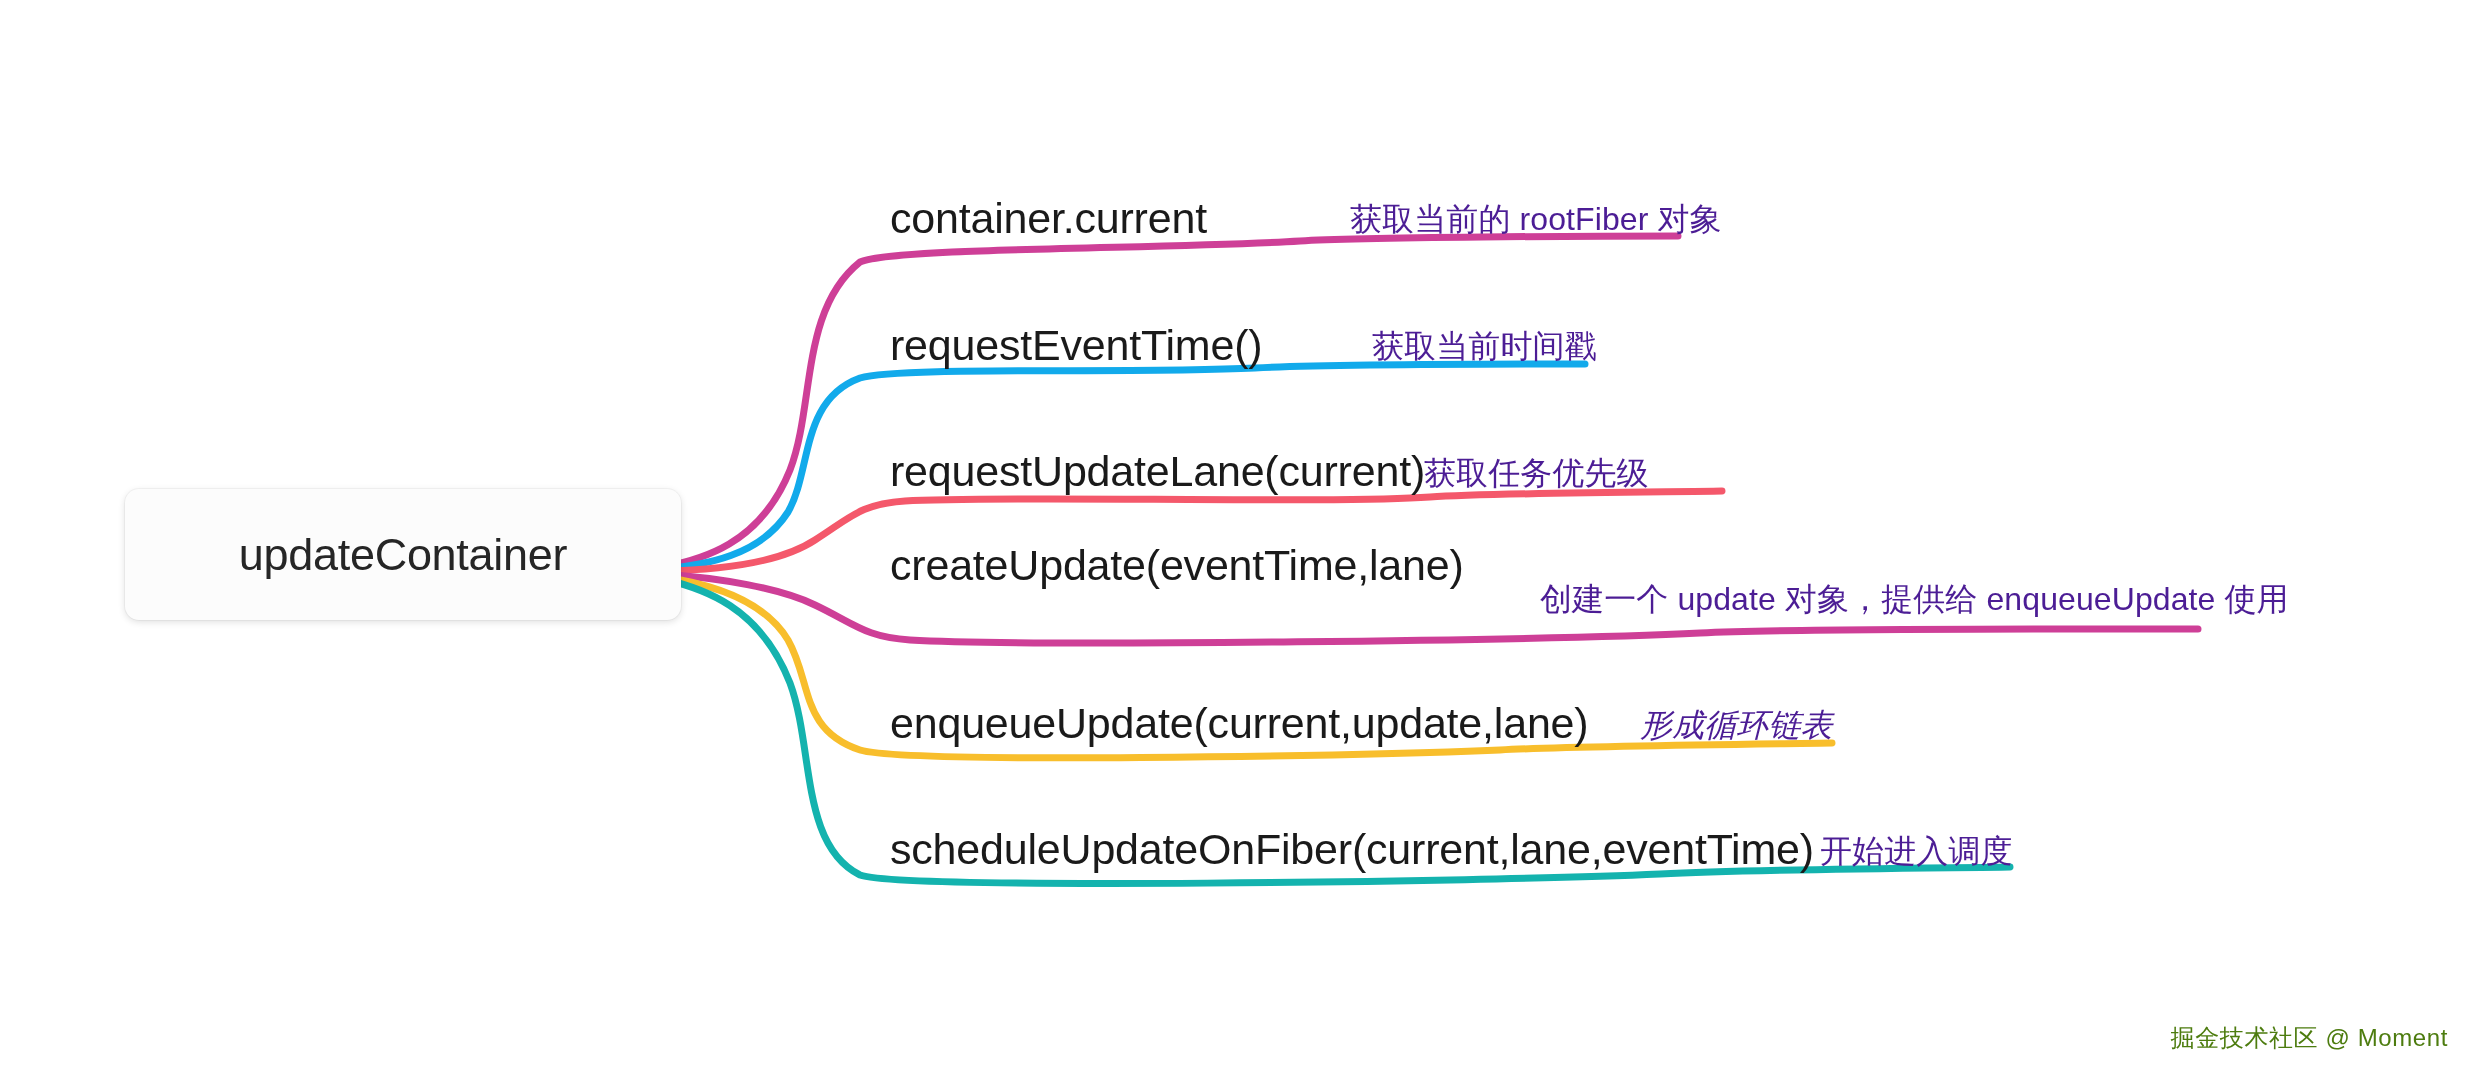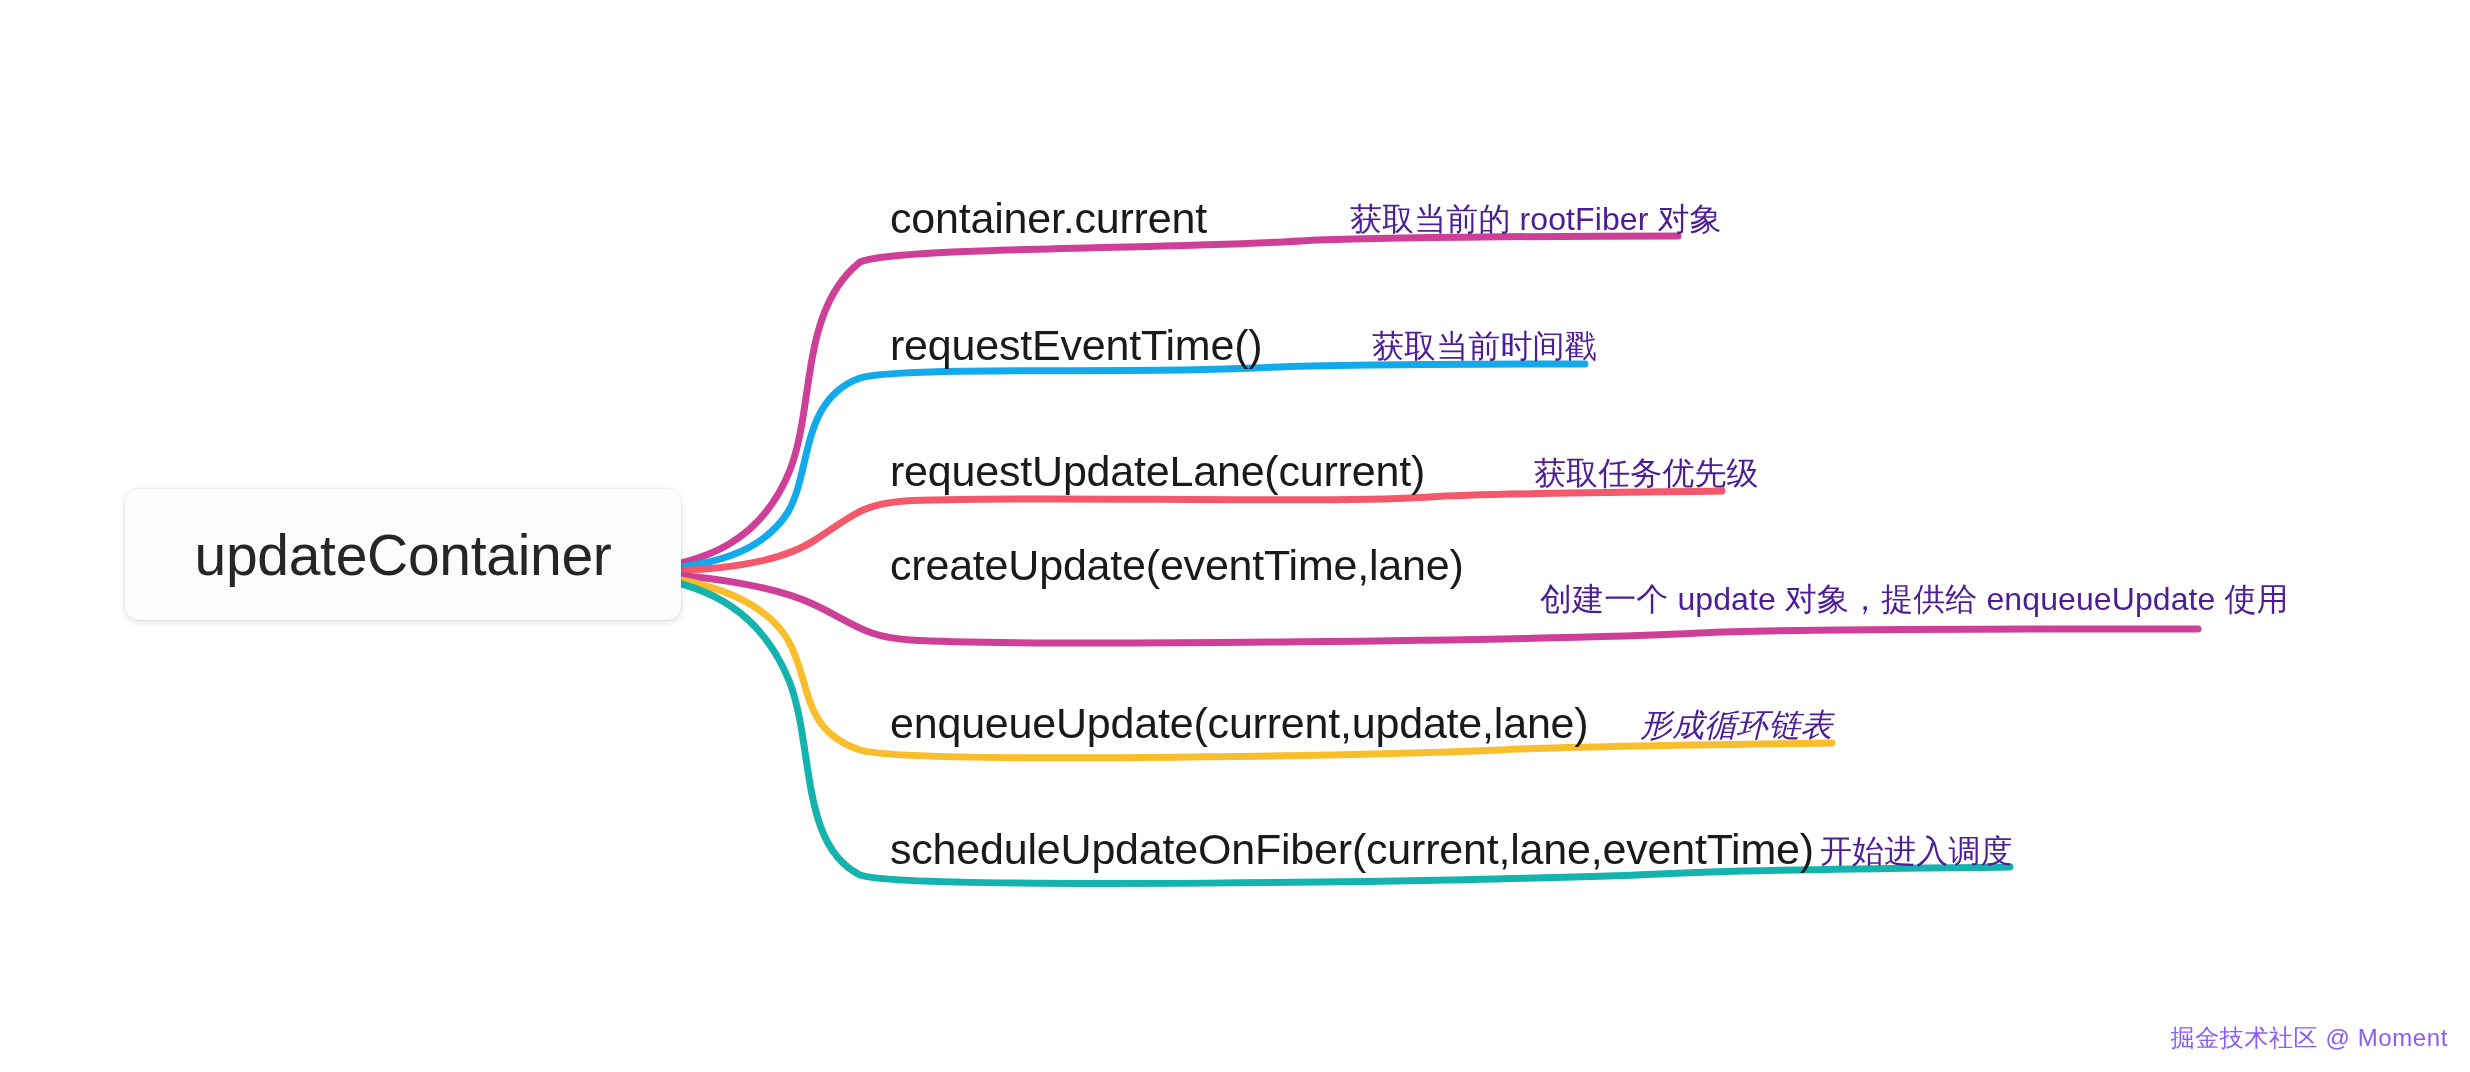--- a/index.html
+++ b/index.html
@@ -34,21 +34,21 @@
     height: 131px;
     background: #fcfcfc;
     border-radius: 14px;
     box-shadow: 0 2px 7px rgba(0,0,0,0.13), 0 0 0 1px rgba(0,0,0,0.035);
     display: flex;
     align-items: center;
     justify-content: center;
     z-index: 3;
   }
   #root-label {
-    font-size: 57px;
+    font-size: 45px;
     font-weight: 400;
     color: #262626;
     letter-spacing: -0.3px;
     white-space: nowrap;
   }
   
   .branch {
     position: absolute;
     z-index: 2;
     white-space: nowrap;
@@ -70,21 +70,21 @@
     letter-spacing: 0.1px;
     white-space: nowrap;
     line-height: 1;
   }
   
   #watermark {
     position: absolute;
     right: 22px;
     bottom: 18px;
     font-size: 24px;
-    color: #8b5cf6;
+    color: #4d7c0f;
     letter-spacing: 0.6px;
     white-space: nowrap;
     z-index: 4;
   }
 </style>
 </head>
 <body>
 
 <div id="canvas">
 
@@ -112,21 +112,21 @@
     <span class="branch-note" style="left:1350px; top:203px;">获取当前的 rootFiber 对象</span>
   </div>
 
   <div class="branch">
     <span class="branch-title" style="left:890px; top:324px;">requestEventTime()</span>
     <span class="branch-note" style="left:1372px; top:330px;">获取当前时间戳</span>
   </div>
 
   <div class="branch">
     <span class="branch-title" style="left:890px; top:450px;">requestUpdateLane(current)</span>
-    <span class="branch-note" style="left:1534px; top:457px;">获取任务优先级</span>
+    <span class="branch-note" style="left:1424px; top:457px;">获取任务优先级</span>
   </div>
 
   <div class="branch">
     <span class="branch-title" style="left:890px; top:544px;">createUpdate(eventTime,lane)</span>
     <span class="branch-note" style="left:1540px; top:583px;">创建一个 update 对象，提供给 enqueueUpdate 使用</span>
   </div>
 
   <div class="branch">
     <span class="branch-title" style="left:890px; top:702px;">enqueueUpdate(current,update,lane)</span>
     <span class="branch-note" style="left:1640px; top:709px;font-style:italic;">形成循环链表</span>

